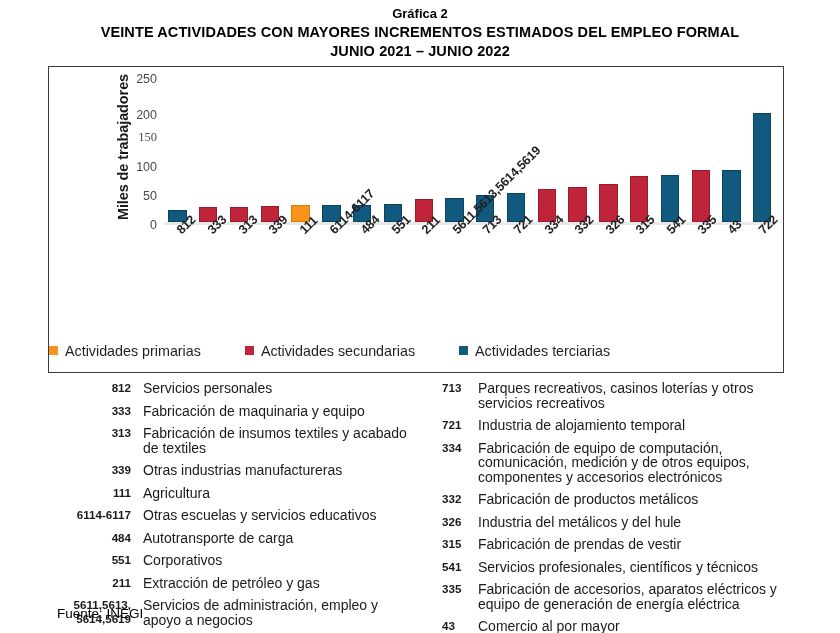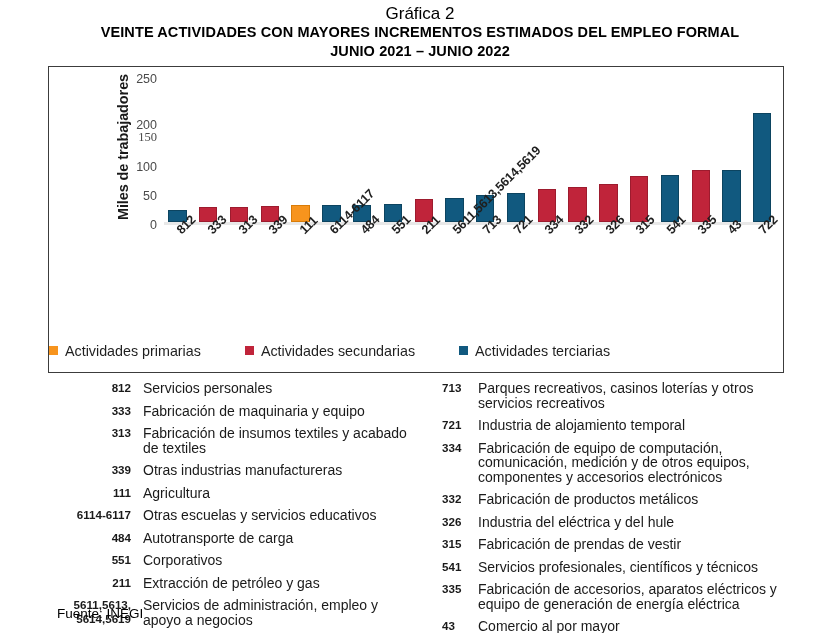--- a/index.html
+++ b/index.html
@@ -12,22 +12,22 @@
     height: 633px;
     font-family: "Liberation Sans", sans-serif;
     color: #000000;
     position: relative;
     overflow: hidden;
   }
 
   
   .titles { text-align: center; padding-top: 4px; }
   .title-small {
-    font-size: 17px;
-    font-weight: 400;
+    font-size: 13px;
+    font-weight: 700;
     line-height: 19px;
     color: #000;
   }
   .title-main {
     font-size: 14.5px;
     font-weight: bold;
     font-variant: small-caps;
     text-transform: uppercase;
     letter-spacing: .1px;
     line-height: 19px;
@@ -228,21 +228,21 @@
   <div class="title-main">Veinte actividades con mayores incrementos estimados del empleo formal</div>
   <div class="title-main">Junio 2021 – Junio 2022</div>
 </div>
 
 <div class="chart-box">
 
   <div class="plot-wrap">
     <div class="ylabel">Miles de trabajadores</div>
     <div class="yticks" id="yticks">
         <div class="ytick" style="top: 1px;">250</div>
-        <div class="ytick" style="top: 47px;">200</div>
+        <div class="ytick" style="top: 37px;">200</div>
         <div class="ytick" style="top: 59.4px; font-family: Liberation Serif, serif;">150</div>
         <div class="ytick" style="top: 88.6px;">100</div>
         <div class="ytick" style="top: 117.8px;">50</div>
         <div class="ytick" style="top: 147px;">0</div>
       </div>
 
     <div class="plot-area">
       <div class="bars" id="bars">
           <div class="bar-slot">
             <div class="bar terciaria" title="812: 21" style="height: 8.4%;"></div>
@@ -444,21 +444,21 @@
       <div class="key-row">
         <div class="key-code" style="white-space: pre-line;">334</div>
         <div class="key-desc">Fabricación de equipo de computación, comunicación, medición y de otros equipos, componentes y accesorios electrónicos</div>
       </div>
       <div class="key-row">
         <div class="key-code" style="white-space: pre-line;">332</div>
         <div class="key-desc">Fabricación de productos metálicos</div>
       </div>
       <div class="key-row">
         <div class="key-code" style="white-space: pre-line;">326</div>
-        <div class="key-desc">Industria del eléctrica y del hule</div>
+        <div class="key-desc">Industria del metálicos y del hule</div>
       </div>
       <div class="key-row">
         <div class="key-code" style="white-space: pre-line;">315</div>
         <div class="key-desc">Fabricación de prendas de vestir</div>
       </div>
       <div class="key-row">
         <div class="key-code" style="white-space: pre-line;">541</div>
         <div class="key-desc">Servicios profesionales, científicos y técnicos</div>
       </div>
       <div class="key-row">

